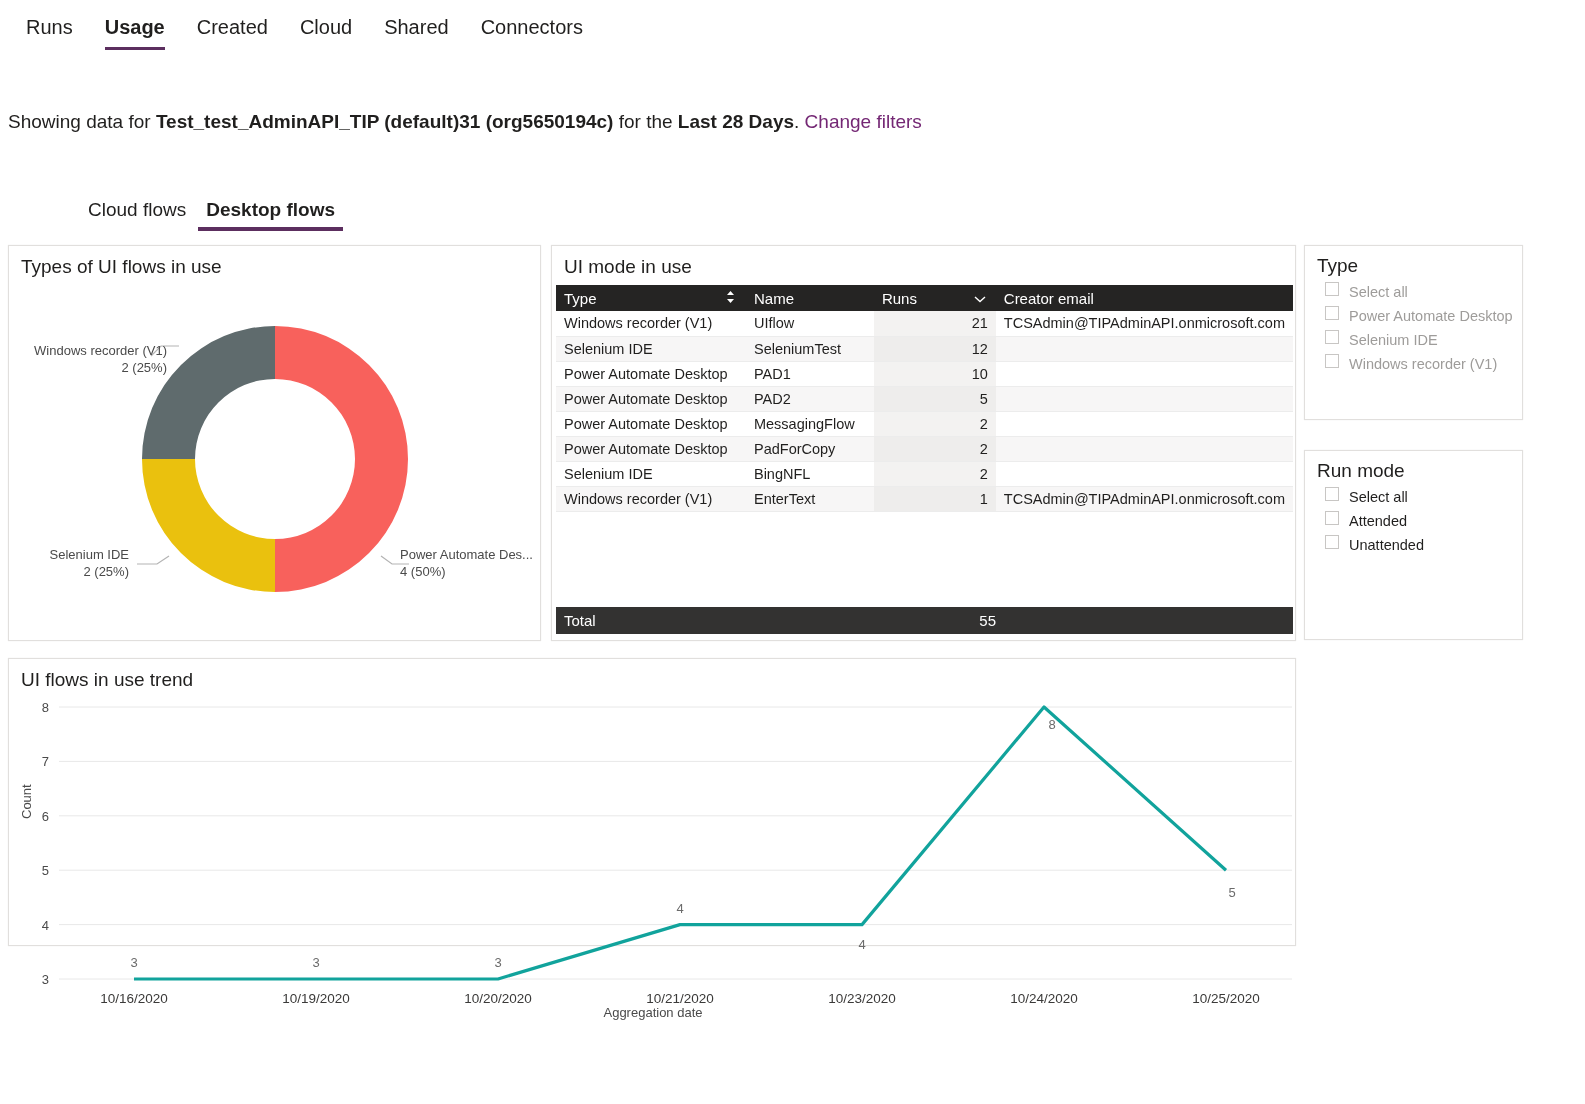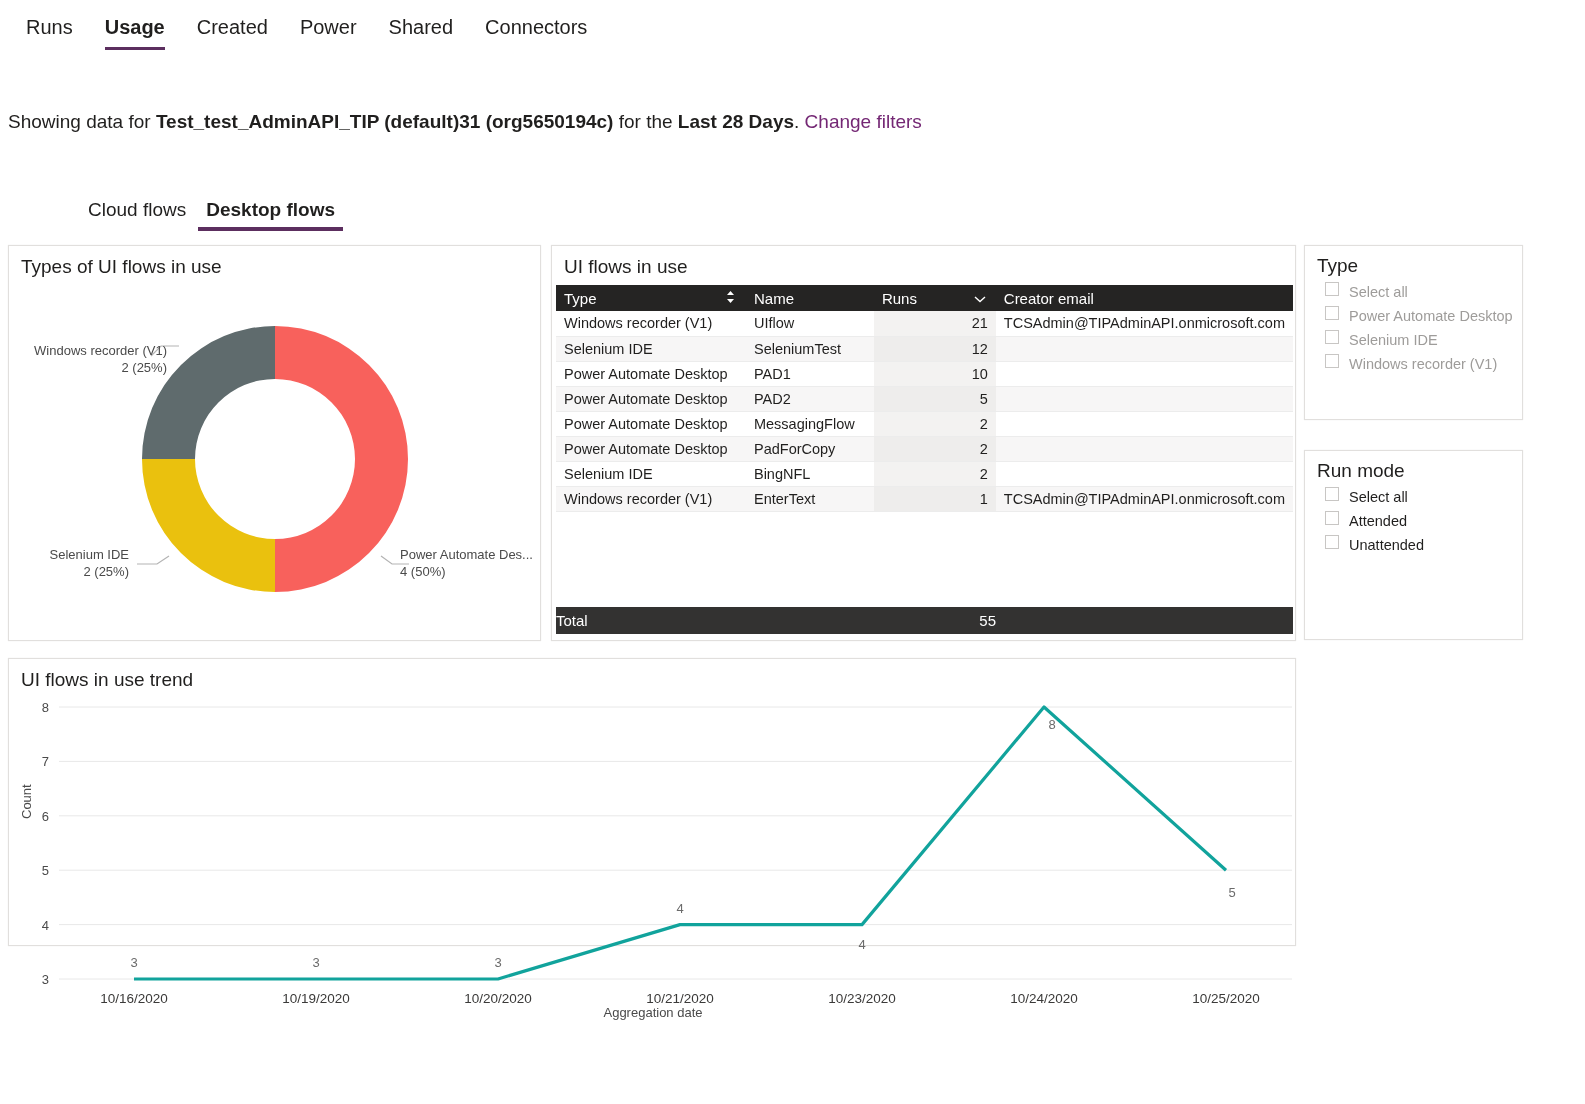--- a/index.html
+++ b/index.html
@@ -113,21 +113,21 @@
   .col-name  { width: 128px; }
   .col-runs  { width: 122px; text-align: right; }
   .col-email { width: 297px; }
   .sorticon { float: right; margin-right: 2px; line-height: 1; }
   .total-row {
     position: absolute; left: 4px; bottom: 6px;
     width: 737px; height: 27px;
     background: #333231; color: #ffffff;
     font-size: 15px; display: flex; align-items: center;
   }
-  .total-row .t-label { width: 190px; padding-left: 0; }
+  .total-row .t-label { width: 190px; padding-left: 8px; }
   .total-row .t-blank { width: 128px; }
   .total-row .t-value { width: 122px; padding-left: 8px; text-align: right; }
 
   
   #type-card { left: 1304px; top: 245px; width: 219px; height: 175px; }
   #runmode-card { left: 1304px; top: 450px; width: 219px; height: 190px; }
   .filter-title {
     font-size: 19px; color: #201f1e;
     padding: 8px 0 2px 12px; line-height: 24px;
   }
@@ -159,21 +159,21 @@
 </style>
 </head>
 <body>
 
 <div id="root">
 
   <div class="navtabs">
     <div class="navtab"><span>Runs</span></div>
     <div class="navtab active"><span>Usage</span></div>
     <div class="navtab"><span>Created</span></div>
-    <div class="navtab"><span>Power</span></div>
+    <div class="navtab"><span>Cloud</span></div>
     <div class="navtab"><span>Shared</span></div>
     <div class="navtab"><span>Connectors</span></div>
   </div>
 
   <div class="filterline"><span>Showing data for </span><b>Test_test_AdminAPI_TIP (default)31 (org5650194c)</b><span> for the </span><b>Last 28 Days</b><span>. </span><span class="filterlink">Change filters</span></div>
 
   <div class="subtabs">
     <div class="subtab"><span>Cloud flows</span></div>
     <div class="subtab active"><span>Desktop flows</span></div>
   </div>
@@ -206,21 +206,21 @@
       <div>2 (25%)</div>
     </div>
 
     <div class="donut-lbl" style="left:391px; top:300px; width:140px;">
       <div>Power Automate Des...</div>
       <div>4 (50%)</div>
     </div>
   </div>
 
   <div class="card" id="table-card">
-    <div class="card-title">UI flows in use</div>
+    <div class="card-title">UI mode in use</div>
 
     <table class="uiflows">
       <thead>
         <tr>
           <th class="col-type">
             <span>Type</span>
             <span class="sorticon">
               <svg width="11" height="14" viewBox="0 0 11 14">
                   <polygon points="5.5,1 9,5 2,5" fill="#ffffff"></polygon>
                   <polygon points="5.5,13 9,9 2,9" fill="#ffffff"></polygon>

